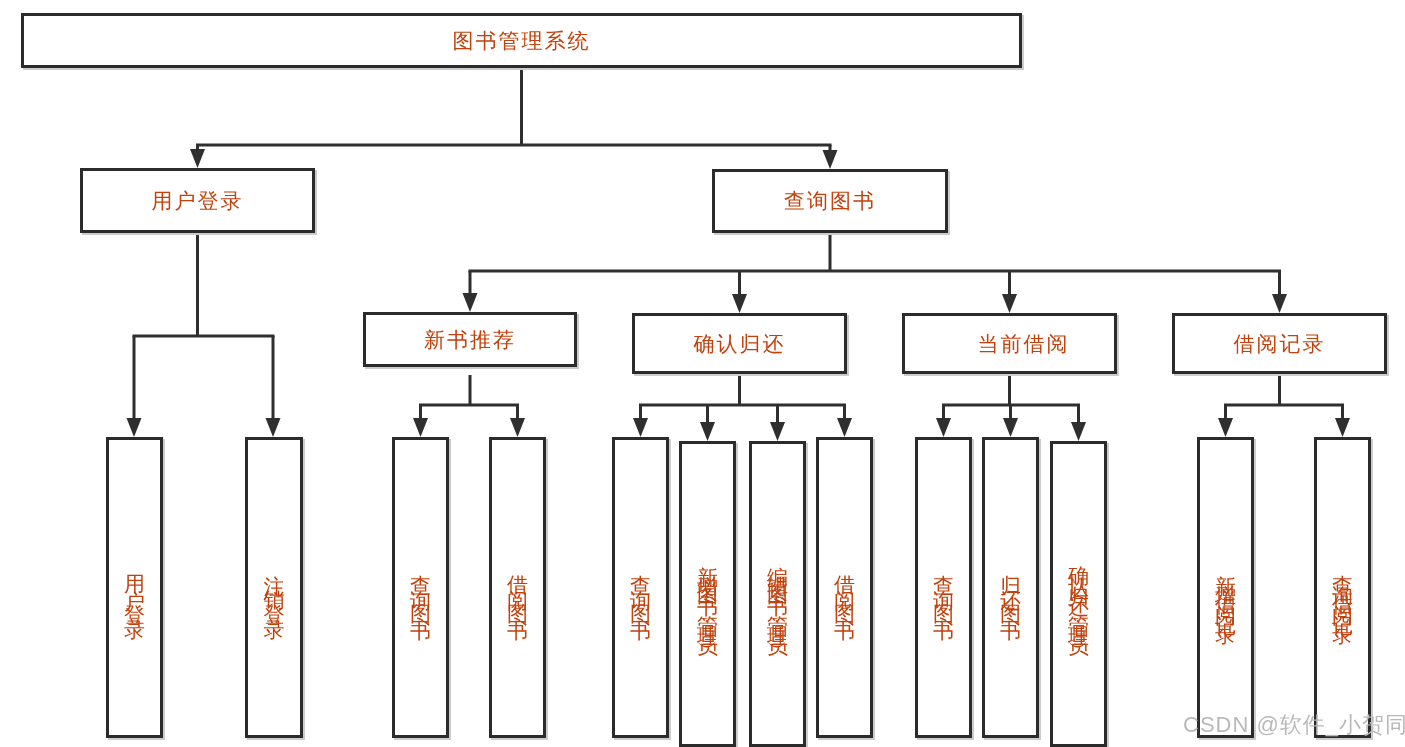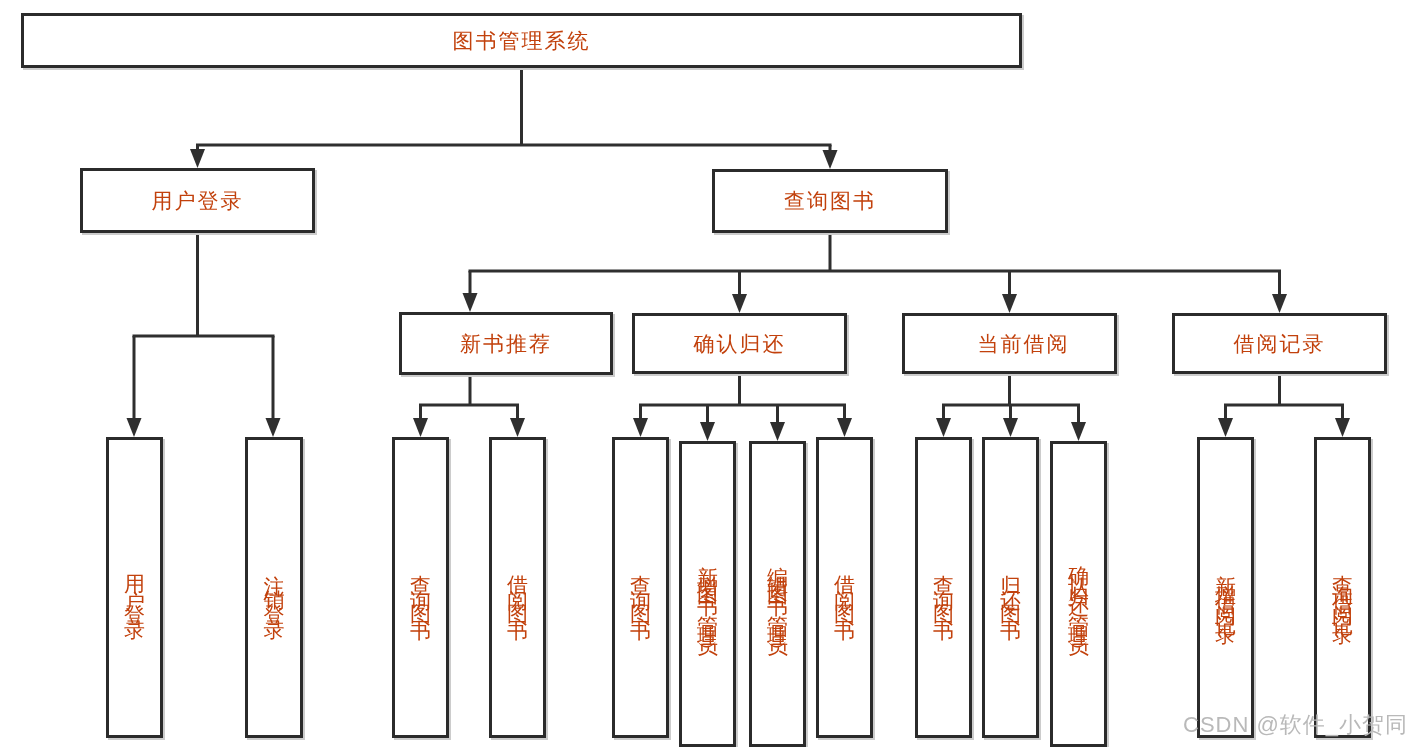--- a/index.html
+++ b/index.html
@@ -26,21 +26,21 @@
     writing-mode:vertical-rl;
     text-orientation:mixed;
     font-size:21px;
     letter-spacing:15px;
   }
   .leaf.long{letter-spacing:10px;}
   
   #b-root        {left:21px;  top:13px;  width:1001px; height:55px;}
   #b-user-login  {left:80px;  top:168px; width:235px;  height:65px;}
   #b-book-mgmt   {left:712px; top:169px; width:236px;  height:64px;}
-  #b-new-rec     {left:363px; top:312px; width:214px;  height:63px;margin-left:36px;}
+  #b-new-rec     {left:363px; top:312px; width:214px;  height:55px;}
   #b-borrow      {left:632px; top:313px; width:215px;  height:61px;}
   #b-current     {left:902px; top:313px; width:215px;  height:61px;padding-left:28px;}
   #b-records     {left:1172px;top:313px; width:215px;  height:61px;}
 
   #l-user-login  {left:106px; top:437px; width:57px; height:301px;}
   #l-logout      {left:245px; top:437px; width:58px; height:301px;}
   #l-query1      {left:392px; top:437px; width:57px; height:301px;}
   #l-borrow1     {left:489px; top:437px; width:57px; height:301px;}
   #l-query2      {left:612px; top:437px; width:57px; height:301px;}
   #l-add-book    {left:679px; top:441px; width:57px; height:306px;}

